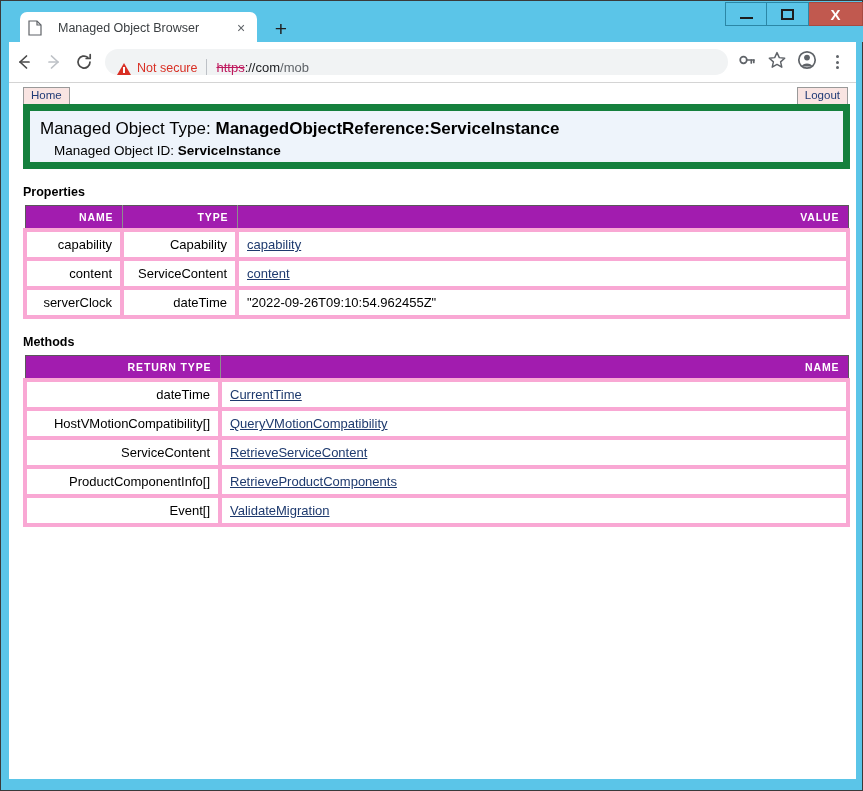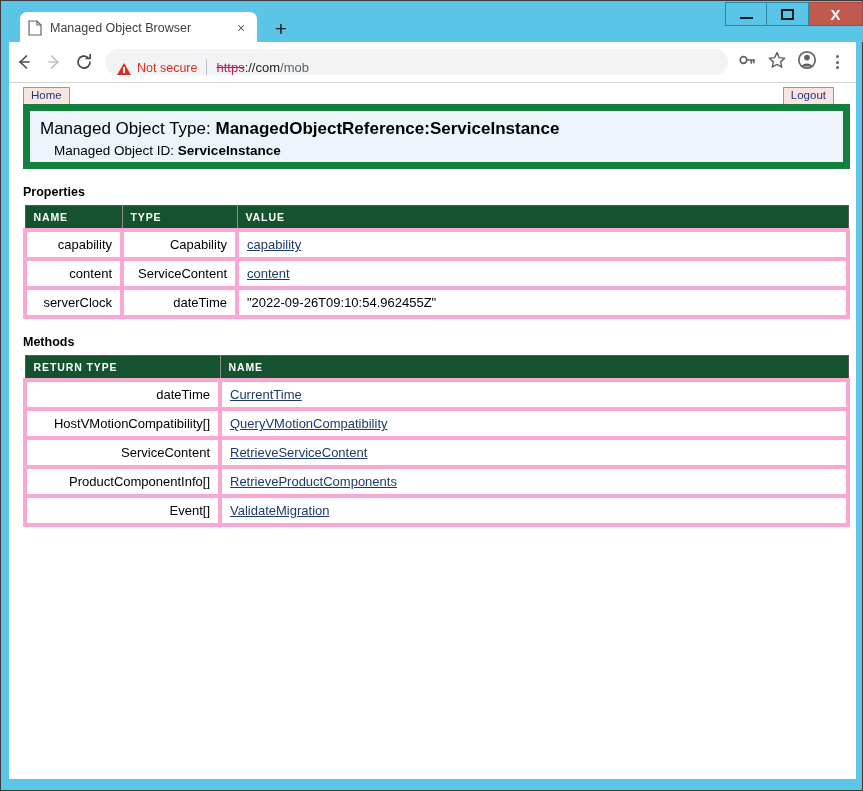--- a/index.html
+++ b/index.html
@@ -80,20 +80,21 @@
     left: 18px;
     top: 10px;
     width: 237px;
     height: 31px;
     background: #ffffff;
     border-radius: 7px 7px 0 0;
     display: flex;
     align-items: center;
     padding: 0 8px;
     box-sizing: border-box;
+    gap: 8px;
   }
   .tab-favicon {
     width: 14px; height: 16px;
     position: relative;
     flex: none;
     margin-right: 8px;
   }
   .tab-title {
     flex: 1;
     font-size: 12.5px;
@@ -244,21 +245,21 @@
     border: 1px solid #999999;
     border-bottom: none;
     box-sizing: border-box;
     padding: 0 7px;
     font-size: 11.5px;
     line-height: 15px;
     color: #203a76;
     white-space: nowrap;
   }
   .mob-tab.home { left: 0; }
-  .mob-tab.logout { right: 16px; }
+  .mob-tab.logout { right: 2px; }
 
   .mob-header {
     margin: 0 6px 0 14px;
     border: 7px solid #15803d;
     background: #eef4fb;
     height: 65px;
     box-sizing: border-box;
     padding: 7px 0 0 10px;
   }
   .mob-type-line {
@@ -286,26 +287,26 @@
   }
 
   
   table.mob {
     margin: 0 6px 0 14px;
     border-collapse: collapse;
     width: calc(100% - 20px);
     table-layout: fixed;
   }
   table.mob th {
-    background: #14532d;
+    background: #a21caf;
     color: #ffffff;
     font-size: 10.5px;
     font-weight: bold;
     letter-spacing: 0.9px;
-    text-align: left;
+    text-align: right;
     padding: 5px 8px;
     border: 1px solid #595959;
     border-right-color: #8d8d8d;
   }
   table.mob th:last-child { border-right-color: #595959; }
   table.mob td {
     font-size: 13px;
     color: #000000;
     padding: 4px 8px;
     border: 4px solid #f9a8d4;

